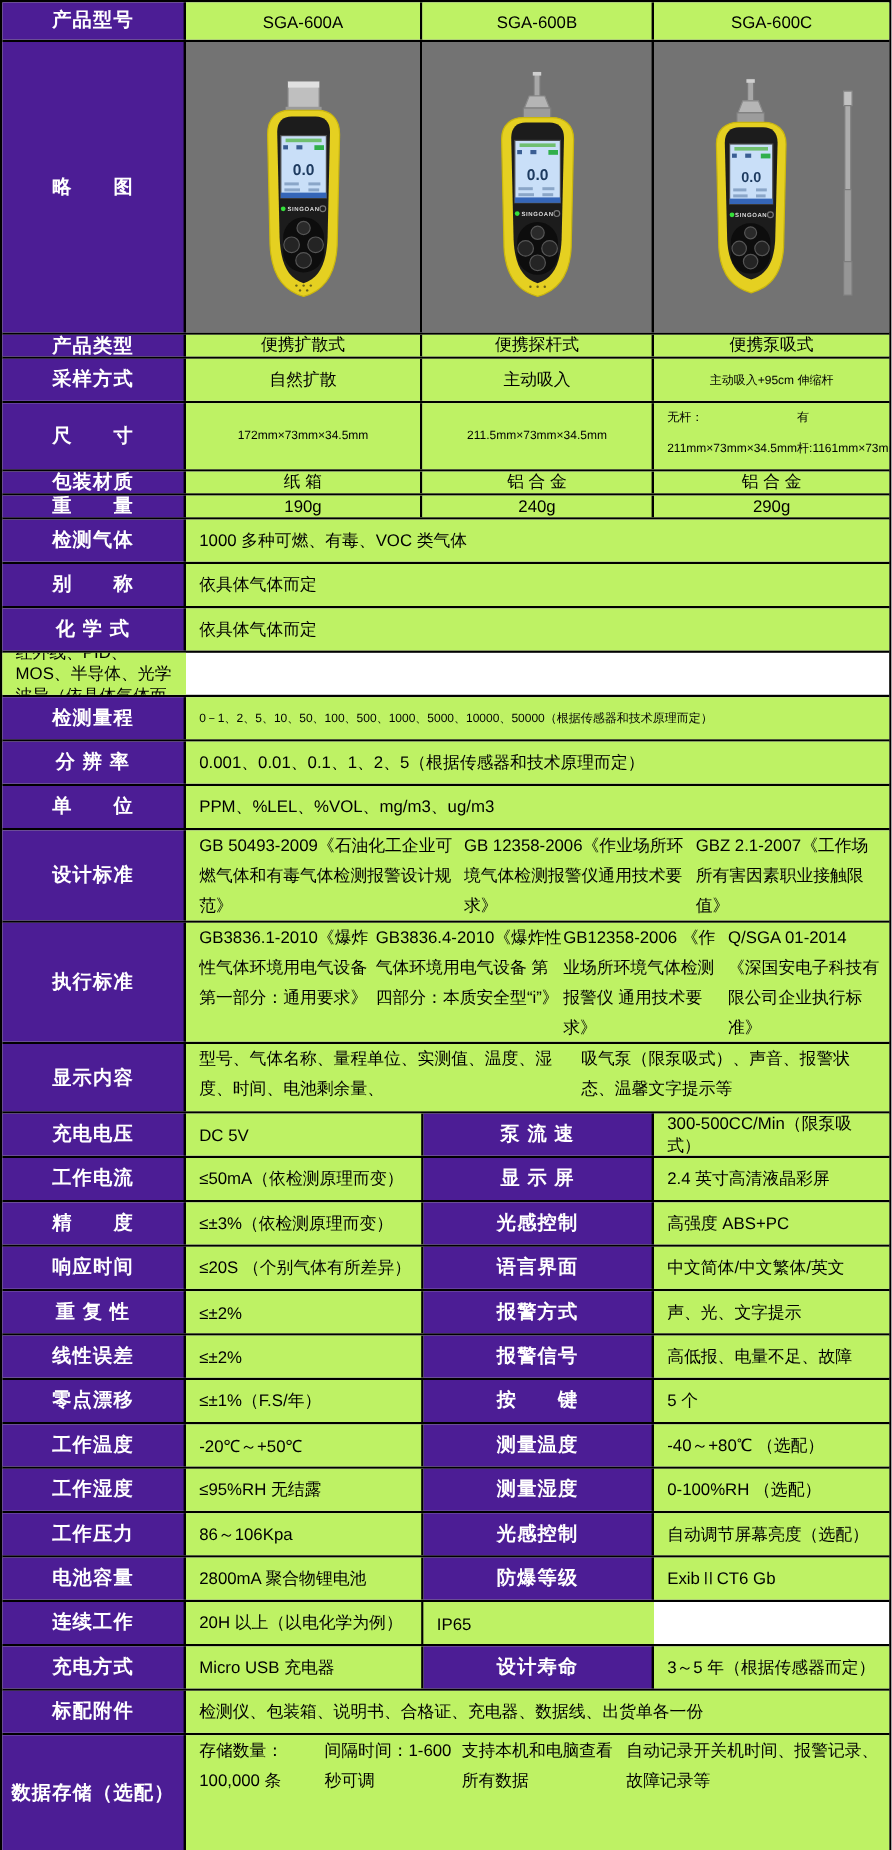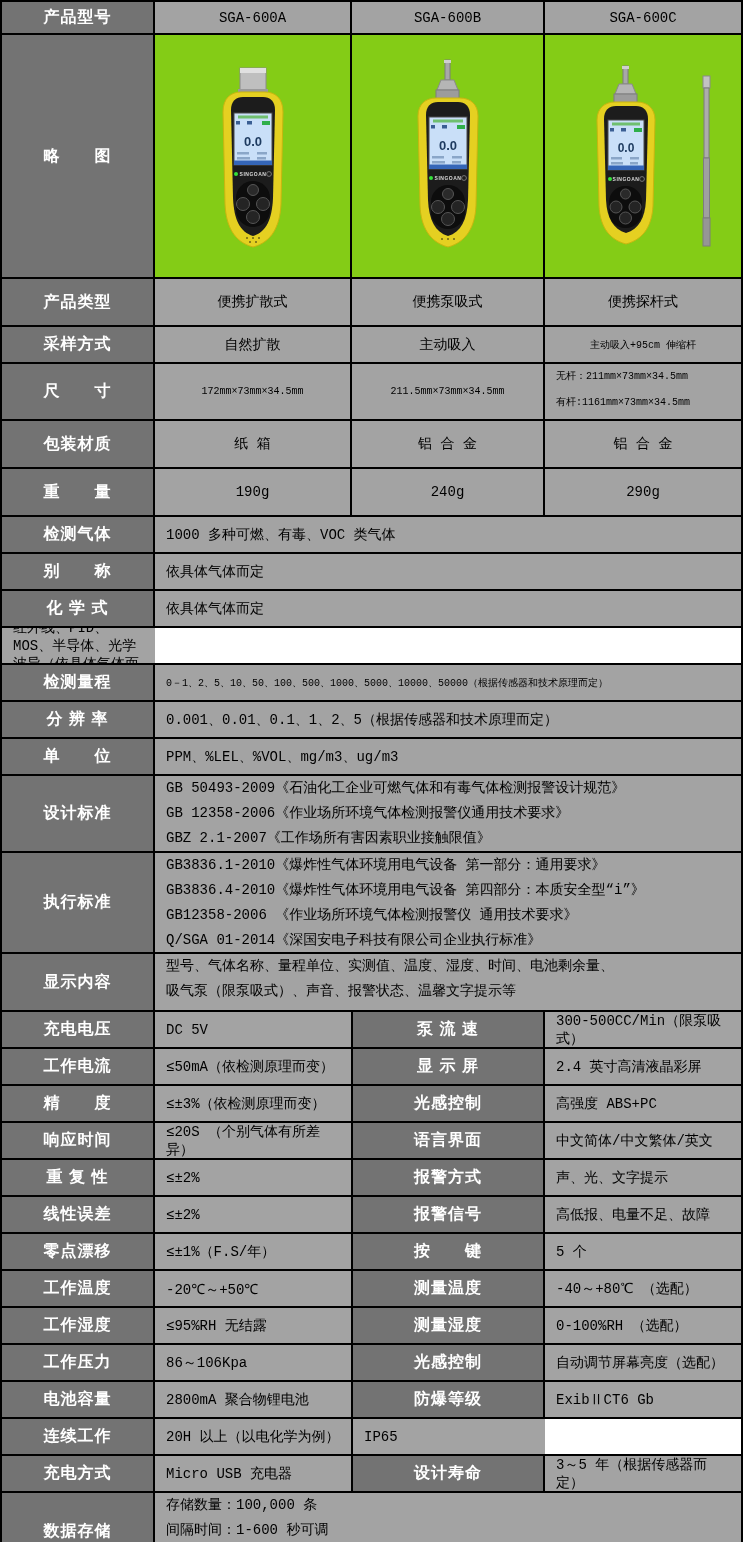--- a/index.html
+++ b/index.html
@@ -25,39 +25,39 @@
   .cell {
     border-right:2px solid #000;
     display:flex;
     align-items:center;
     justify-content:center;
     overflow:hidden;
     text-align:center;
   }
   .cell:last-child { border-right:none; }
   .lab {
-    background:#737373;
+    background:#4c1d95;
     color:#fff;
     font-weight:bold;
     font-size:16px;
     letter-spacing:1px;
   }
   .val {
-    background:#a3a3a3;
+    background:#bef264;
     color:#000;
     font-size:14px;
-    font-family:Liberation Mono, monospace;
+    font-family:Liberation Sans, sans-serif;
   }
   .val.left { justify-content:flex-start; text-align:left; padding:0 8px 0 11px; }
-  .photo { background:#84cc16; padding:2px 0;text-decoration:underline; }
-  .lines { flex-direction:column; align-items:flex-start; justify-content:center; line-height:25px; }
+  .photo { background:#737373; padding:2px 0;text-decoration:underline; }
+  .lines { flex-direction:row; align-items:flex-start; justify-content:center; line-height:25px; }
   .lines.center-lines { align-items:center; line-height:22px; }
   .sm { font-size:10px; }
   
-  .h33{height:33px} .h202{height:244px} .h36{height:48px} .h37{height:37px}
+  .h33{height:33px} .h202{height:244px} .h36{height:20px} .h37{height:37px}
   .h57{height:57px} .h77{height:77px} .h101{height:101px} .h52{height:58px} .h98{height:98px}
   .dim-lines { line-height:26px; }
   svg { display:block; }
 </style>
 </head>
 <body>
 
 <div class="tbl">
 
   <div class="row h33">
@@ -184,22 +184,22 @@
         <rect x="159" y="30" width="5" height="70" fill="#ADADAD" stroke="#7D7D7D"></rect>
         <rect x="158.5" y="100" width="6" height="60" fill="#A0A0A0" stroke="#7D7D7D"></rect>
         <rect x="158" y="160" width="7" height="28" fill="#969696" stroke="#7D7D7D"></rect>
       </svg>
     </div>
   </div>
 
   <div class="row h36">
     <div class="cell lab">产品类型</div>
     <div class="cell val">便携扩散式</div>
+    <div class="cell val">便携探杆式</div>
     <div class="cell val">便携泵吸式</div>
-    <div class="cell val">便携探杆式</div>
   </div>
 
   <div class="row h37">
     <div class="cell lab">采样方式</div>
     <div class="cell val">自然扩散</div>
     <div class="cell val">主动吸入</div>
     <div class="cell val sm">主动吸入+95cm 伸缩杆</div>
   </div>
 
   <div class="row h57">
@@ -370,20 +370,24 @@
     <div class="cell val left">IP65</div>
   </div>
 
   <div class="row spec h37">
     <div class="cell lab">充电方式</div>
     <div class="cell val left">Micro USB 充电器</div>
     <div class="cell lab">设计寿命</div>
     <div class="cell val left">3～5 年（根据传感器而定）</div>
   </div>
 
+  <div class="row two-col h37">
+    <div class="cell lab">标配附件</div>
+    <div class="cell val left">检测仪、包装箱、说明书、合格证、充电器、数据线、出货单各一份</div>
+  </div>
 
   <div class="row two-col h98">
     <div class="cell lab lines center-lines">
       <div>数据存储</div>
       <div>（选配）</div>
     </div>
     <div class="cell val left lines">
       <div>存储数量：100,000 条</div>
       <div>间隔时间：1-600 秒可调</div>
       <div>支持本机和电脑查看所有数据</div>

